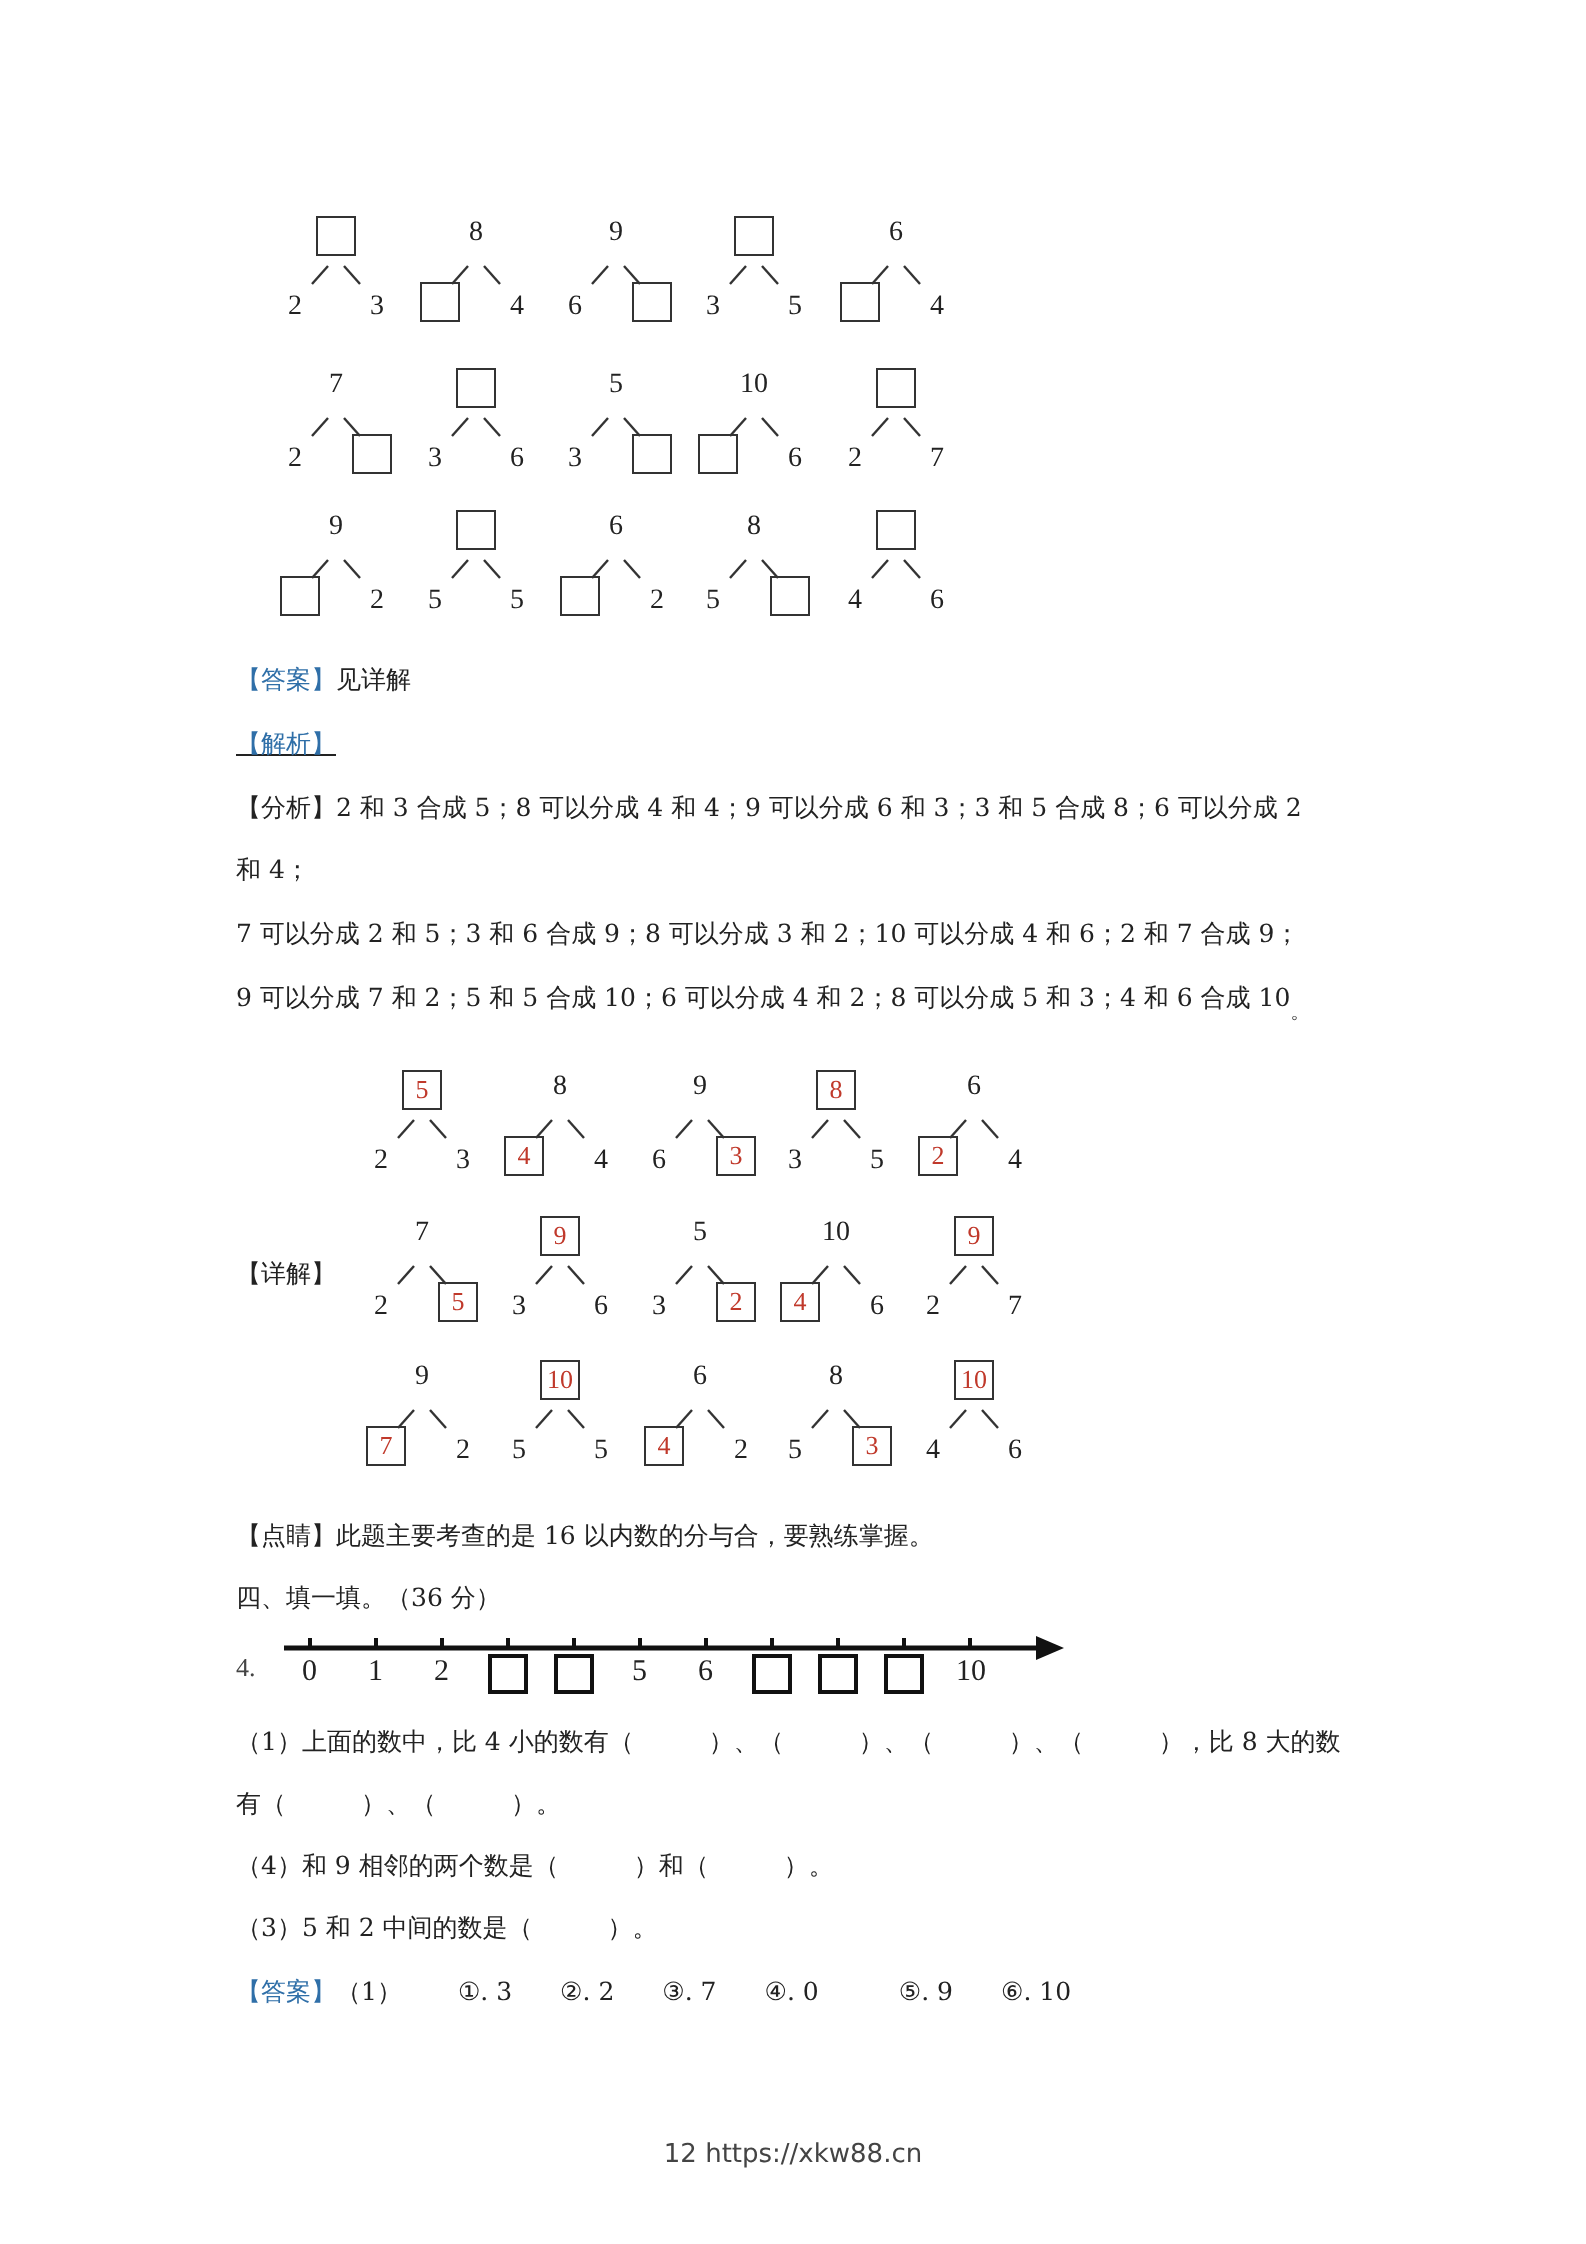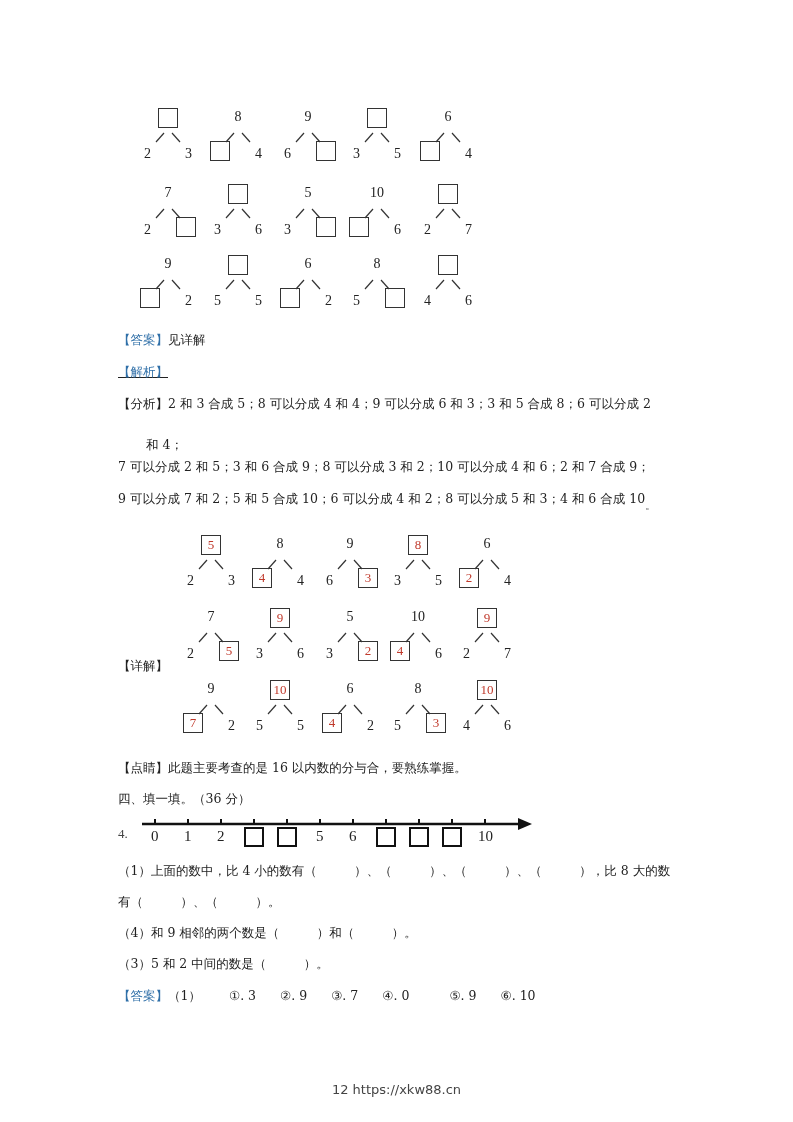--- a/index.html
+++ b/index.html
@@ -21,21 +21,21 @@
   .tree .leaf.r { right:6px; }
   .tree .leaf.box.l { top:33px; left:2px; }
   .tree .leaf.box.r { top:33px; right:2px; }
   .line { position:absolute; left:118px; font-size:12.5px; line-height:18px; white-space:nowrap;
           font-family:"DejaVu Serif","Liberation Serif",serif; }
   .label-blue { color:#2f6fa8; }
   .nl { position:absolute; }
   .nl-box { position:absolute; width:20px; height:20px; border:2px solid #111; box-sizing:border-box; }
   .nl-num { position:absolute; font-family:"Liberation Serif",serif; font-size:15px; }
   .footer { position:absolute; left:0; width:793px; top:1070px; text-align:center;
-            font-family:"DejaVu Sans","Liberation Sans",sans-serif; font-size:13px; color:#444;margin-top:12px; }
+            font-family:"DejaVu Sans","Liberation Sans",sans-serif; font-size:13px; color:#444; }
 </style>
 </head>
 <body>
 
 <div id="grid-q" class="grid">
     <div class="tree" style="left: 138px; top: 108px;">
       <div class="top box"></div>
       <div class="branches"><svg viewBox="0 0 30 12">
           <line x1="11" y1="1" x2="3" y2="10" stroke="#333" stroke-width="1.2"></line>
           <line x1="19" y1="1" x2="27" y2="10" stroke="#333" stroke-width="1.2"></line>
@@ -173,27 +173,27 @@
 
 <div class="line" style="top:331px;">
   <span class="label-blue">【答案】</span><span>见详解</span>
 </div>
 <div class="line" style="top:363px;text-decoration:underline;">
   <span class="label-blue">【解析】</span>
 </div>
 <div class="line" style="top:395px;">
   <span>【分析】</span><span>2 和 3 合成 5；8 可以分成 4 和 4；9 可以分成 6 和 3；3 和 5 合成 8；6 可以分成 2</span>
 </div>
-<div class="line" style="top:436px;margin-left:28px;">和 4；</div>
+<div class="line" style="top:426px;">和 4；</div>
 <div class="line" style="top:458px;">7 可以分成 2 和 5；3 和 6 合成 9；8 可以分成 3 和 2；10 可以分成 4 和 6；2 和 7 合成 9；</div>
 <div class="line" style="top:490px;">
   <span>9 可以分成 7 和 2；5 和 5 合成 10；6 可以分成 4 和 2；8 可以分成 5 和 3；4 和 6 合成 10</span><span style="font-size:10px;position:relative;top:6px;">。</span>
 </div>
 
-<div class="line" style="top:657px;">【详解】</div>
+<div class="line" style="top:628px;">【详解】</div>
 
 <div id="grid-a" class="grid">
     <div class="tree" style="left: 181px; top: 535px;">
       <div class="top box">5</div>
       <div class="branches"><svg viewBox="0 0 30 12">
           <line x1="11" y1="1" x2="3" y2="10" stroke="#333" stroke-width="1.2"></line>
           <line x1="19" y1="1" x2="27" y2="10" stroke="#333" stroke-width="1.2"></line>
         </svg></div>
       <div class="leaf l">2</div>
       <div class="leaf r">3</div>
@@ -363,16 +363,16 @@
     <div class="nl-box" style="left: 302px; top: 13px;"></div>
     <div class="nl-num" style="left: 338px; top: 14px;">10</div>
   </div>
 
 <div class="line" style="top:862px;">（1）上面的数中，比 4 小的数有（　　　）、（　　　）、（　　　）、（　　　），比 8 大的数</div>
 <div class="line" style="top:893px;">有（　　　）、（　　　）。</div>
 <div class="line" style="top:924px;">（4）和 9 相邻的两个数是（　　　）和（　　　）。</div>
 <div class="line" style="top:955px;">（3）5 和 2 中间的数是（　　　）。</div>
 <div class="line" style="top:987px;">
   <span class="label-blue">【答案】</span><span>（1）</span>
-  <span id="ans-list"><span style="margin-left: 24px;">①. 3</span><span style="margin-left: 24px;">②. 9</span><span style="margin-left: 24px;">③. 7</span><span style="margin-left: 24px;">④. 0</span><span style="margin-left: 40px;">⑤. 9</span><span style="margin-left: 24px;">⑥. 10</span></span>
+  <span id="ans-list"><span style="margin-left: 24px;">①. 3</span><span style="margin-left: 24px;">②. 2</span><span style="margin-left: 24px;">③. 7</span><span style="margin-left: 24px;">④. 0</span><span style="margin-left: 40px;">⑤. 9</span><span style="margin-left: 24px;">⑥. 10</span></span>
 </div>
 
 <div class="footer">12 https://xkw88.cn</div>
 
 </body></html>

